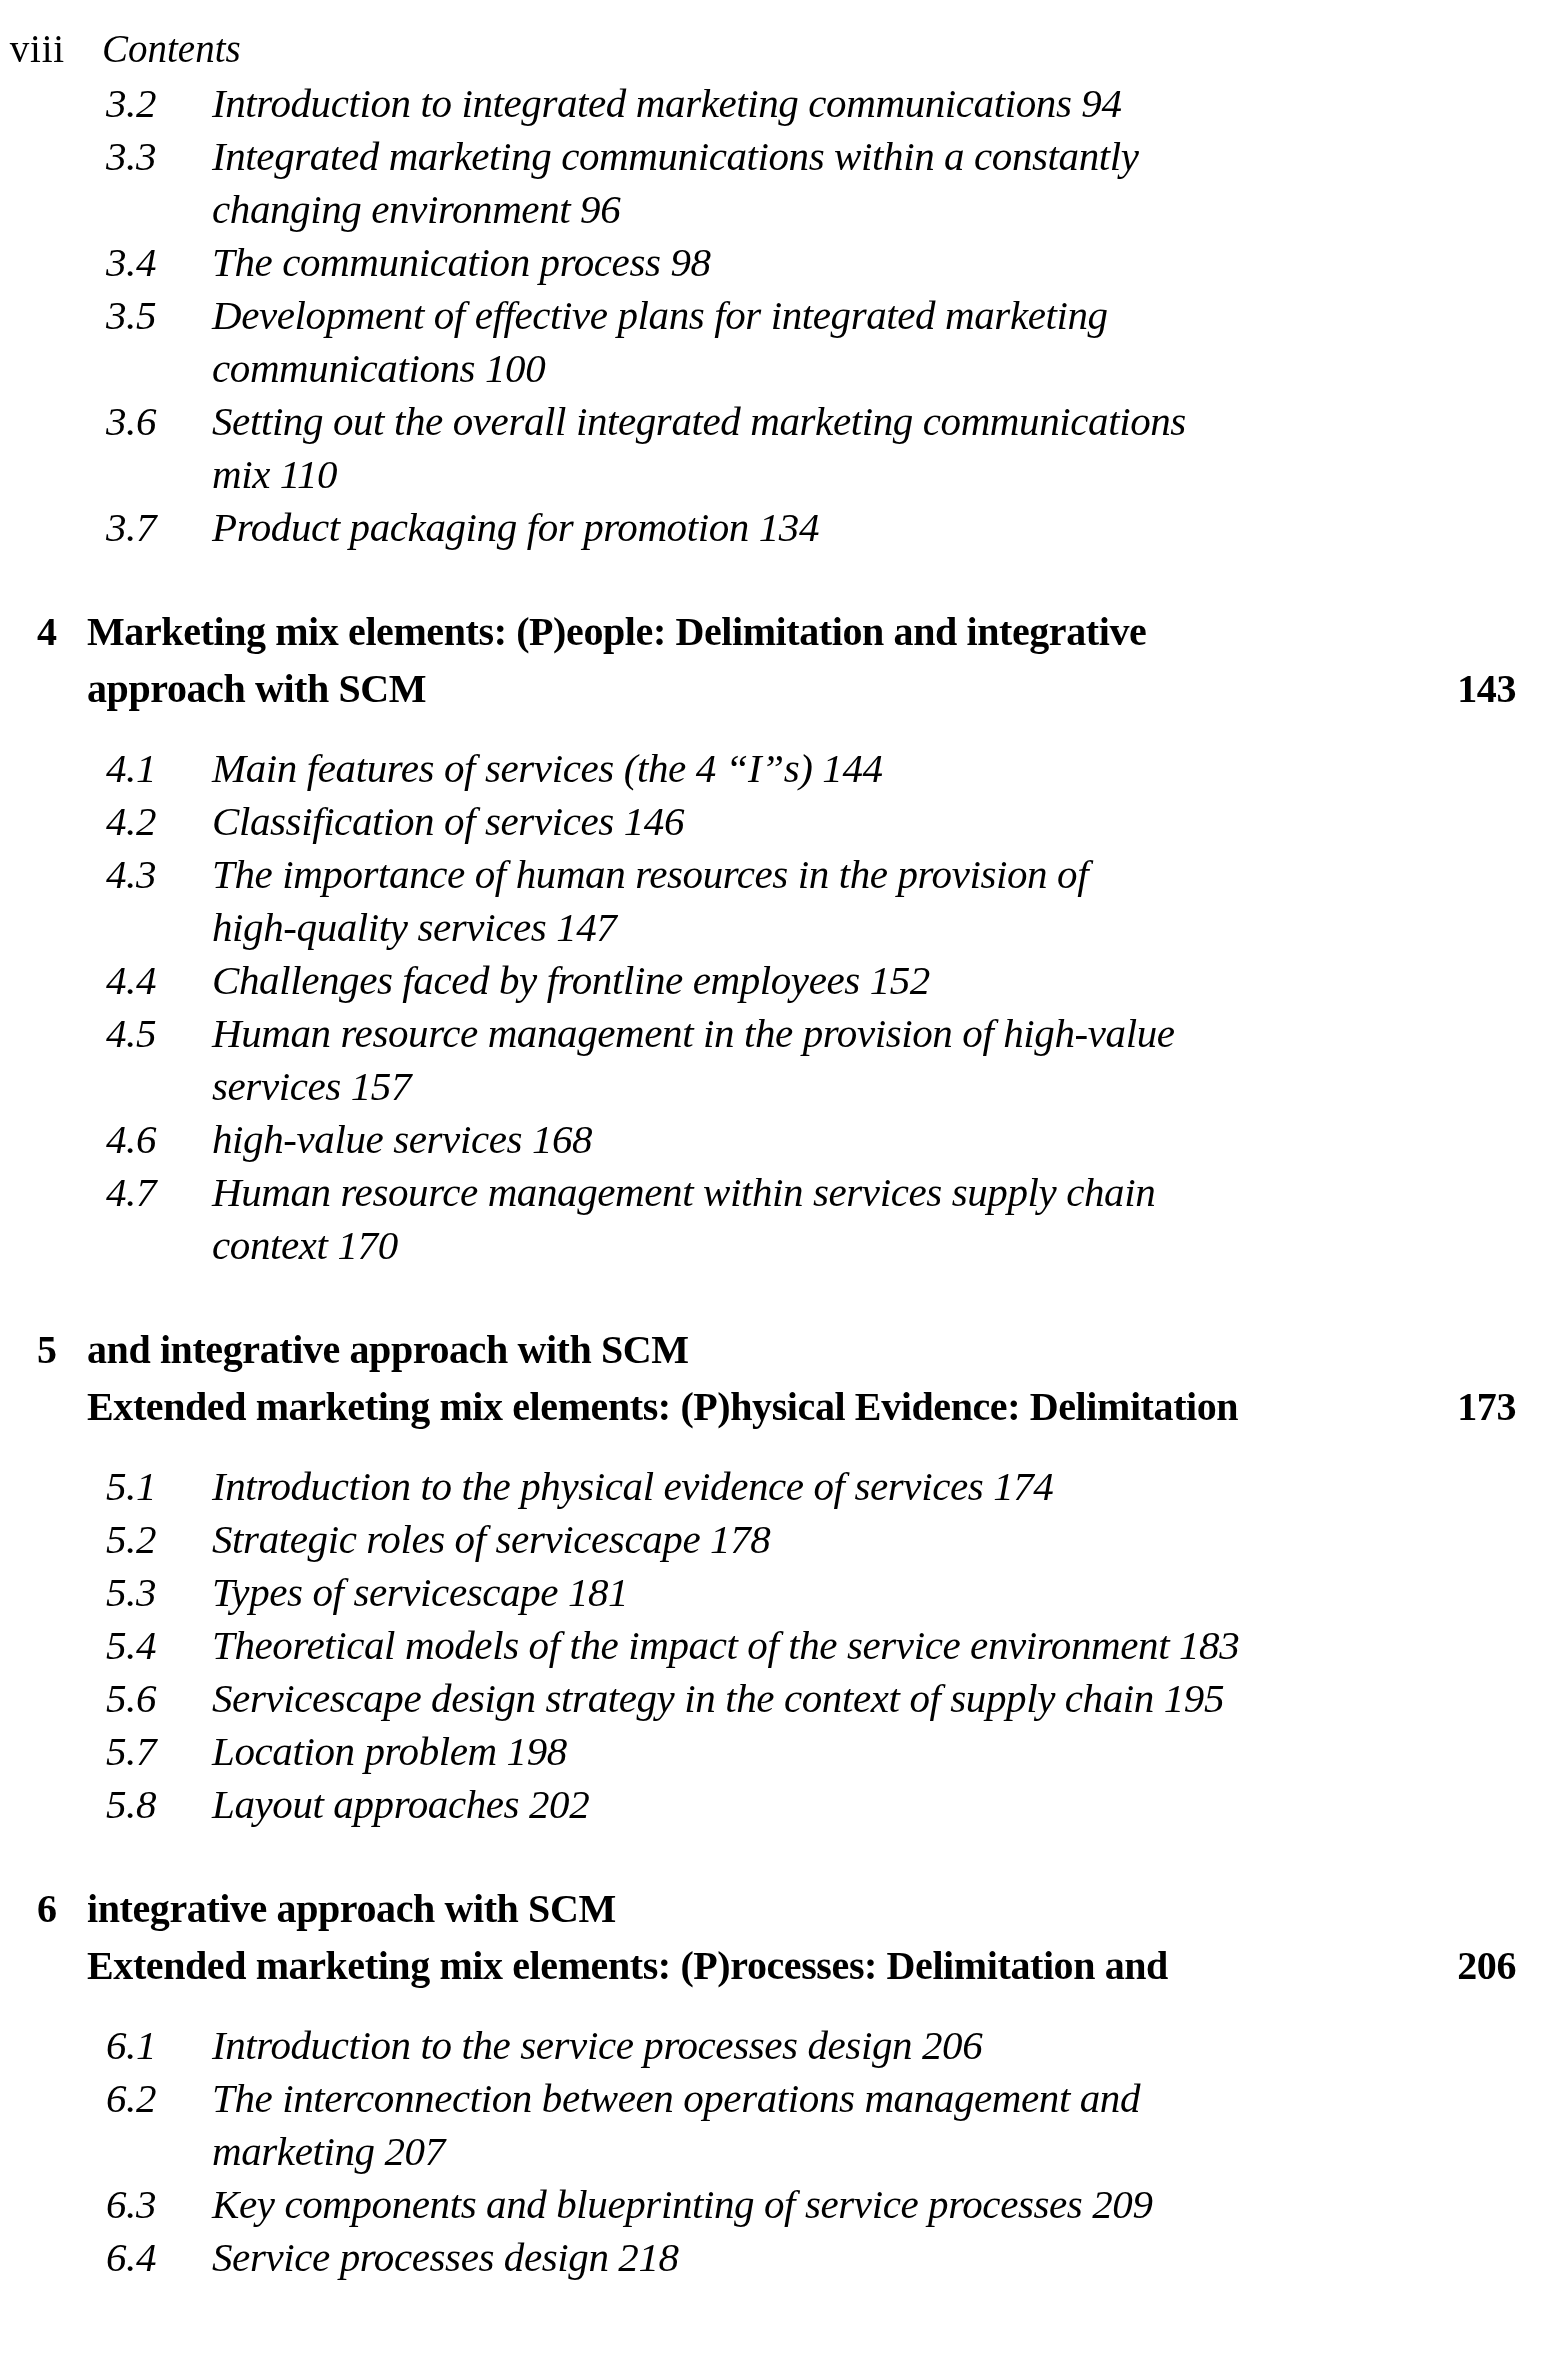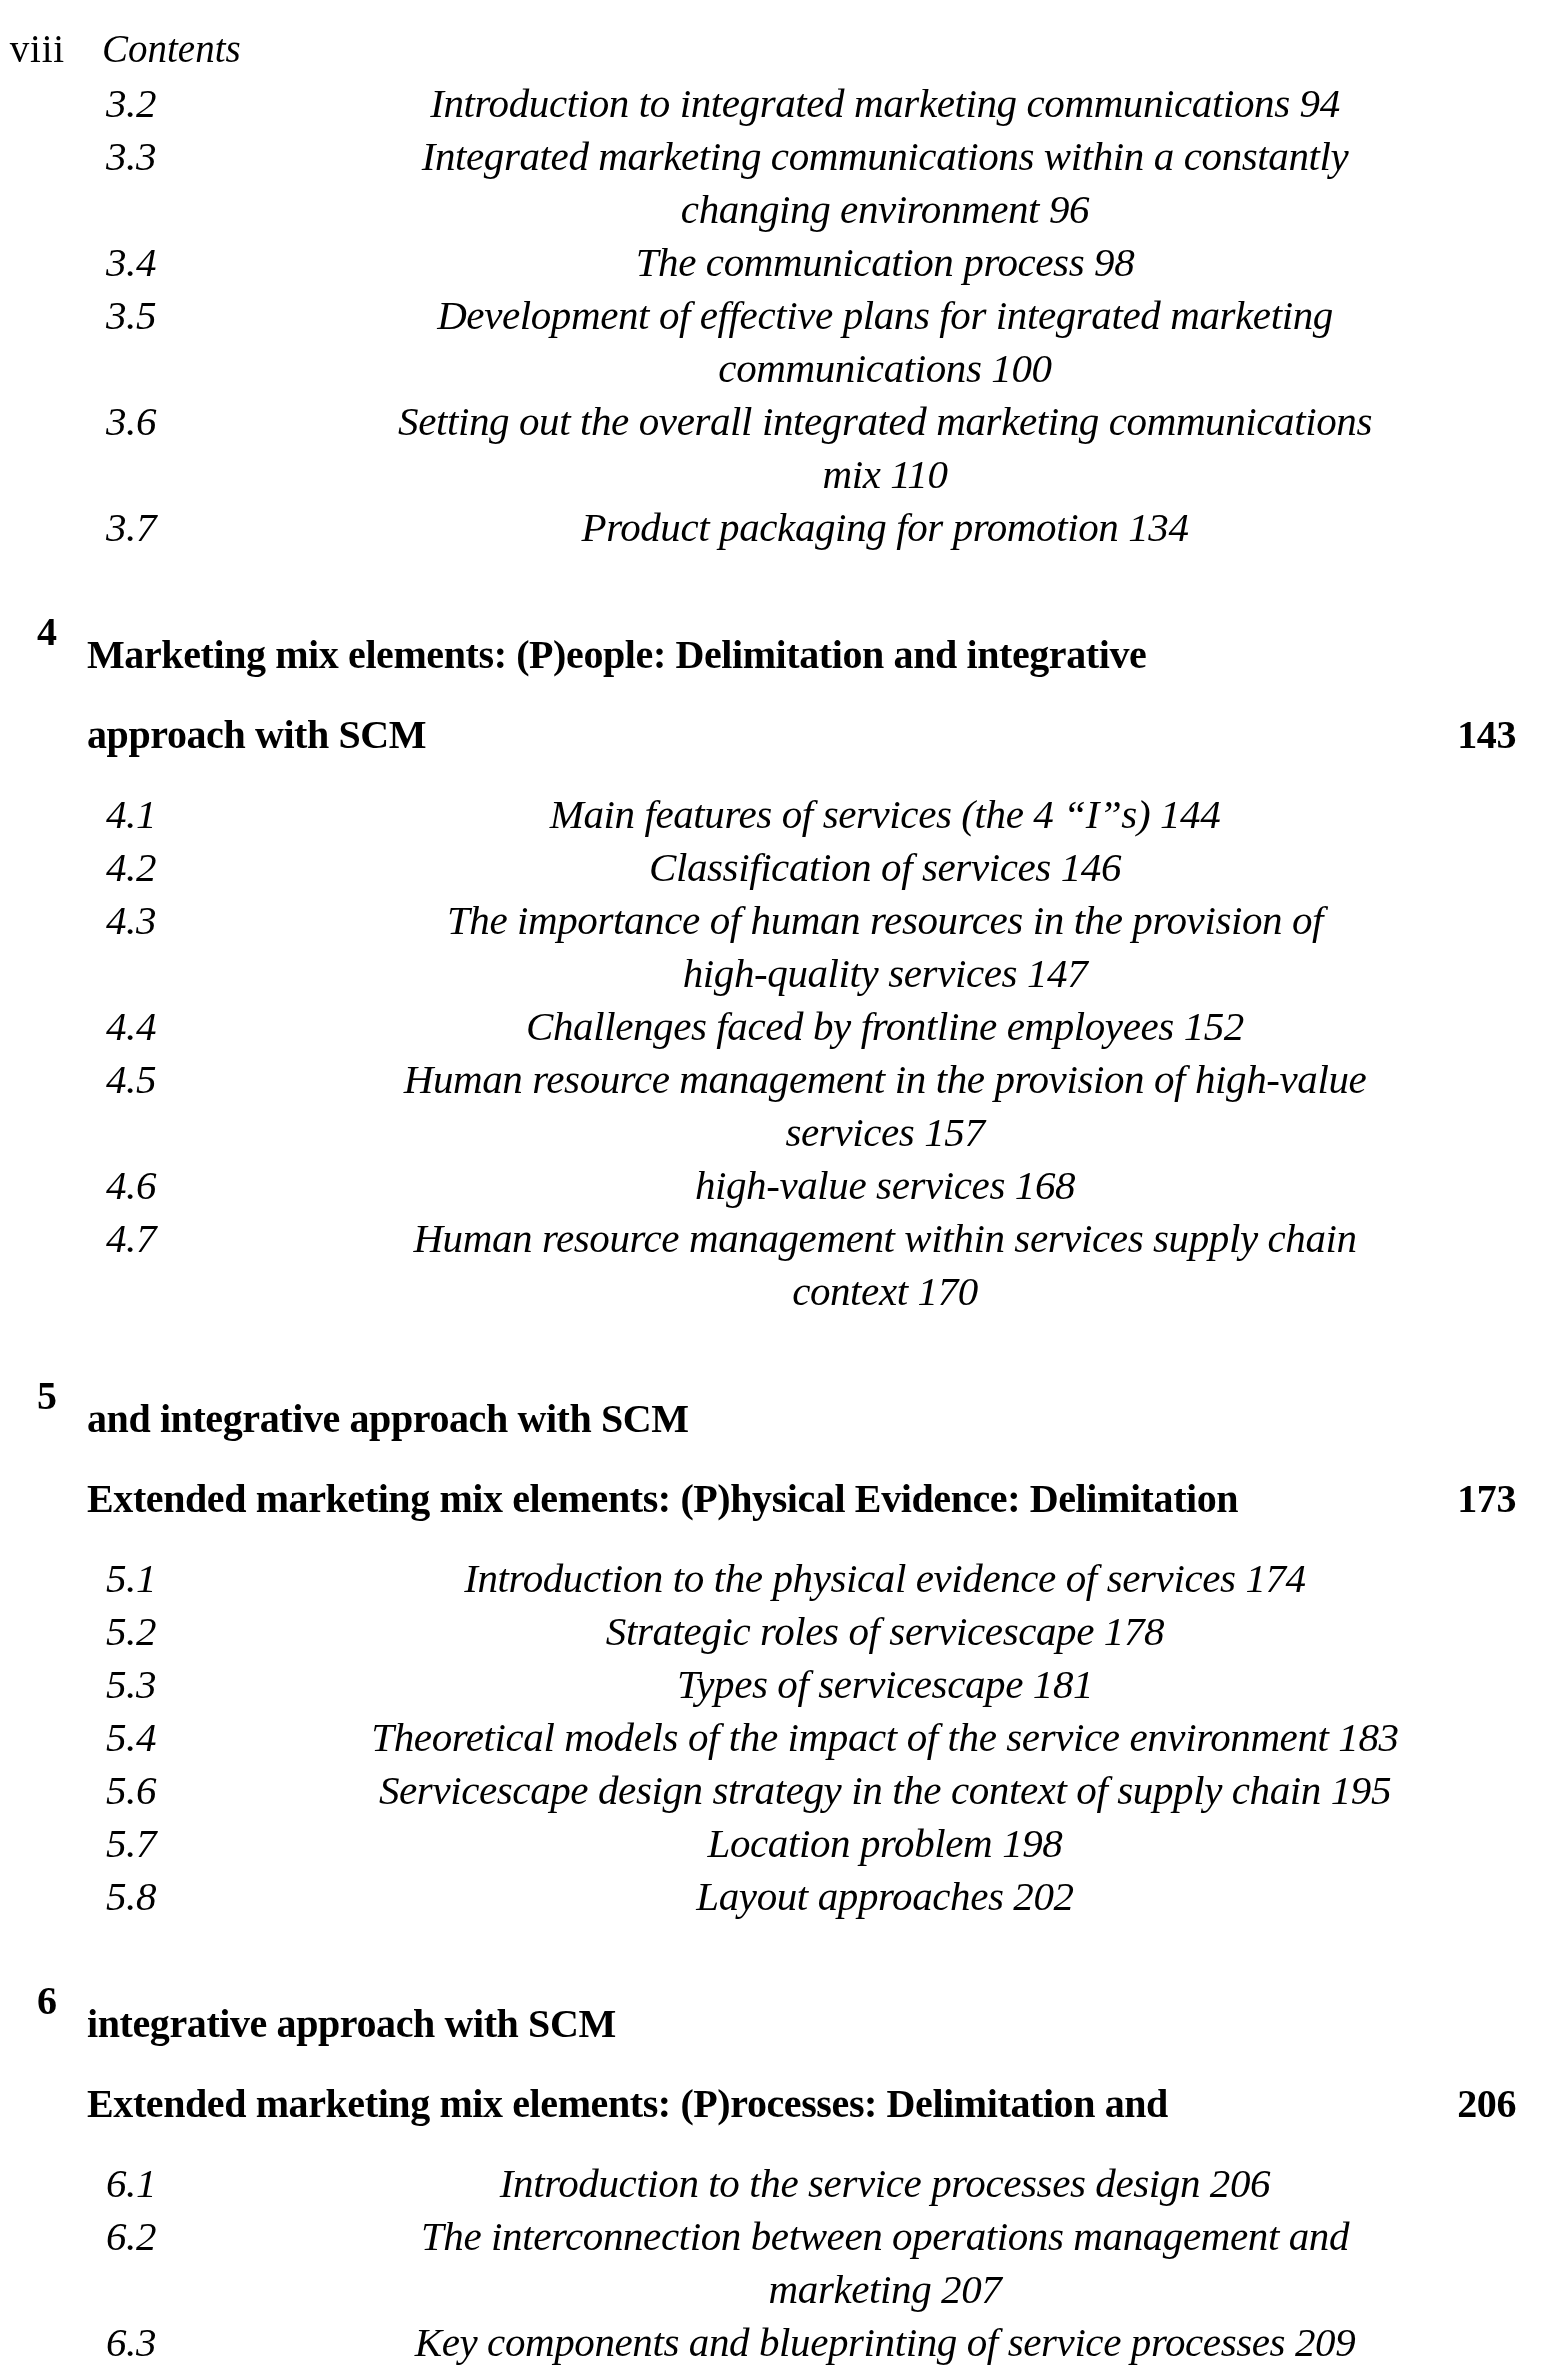--- a/index.html
+++ b/index.html
@@ -27,35 +27,35 @@
   .group.after-heading { margin-top:25px; }
 
   
   .entry {
     display:flex;
     font-style:italic;
     font-size:41px; line-height:53px;
     letter-spacing:-0.4px;
   }
   .entry .num { flex:none; width:106px; margin-left:106px; }
-  .entry .lines { flex:1; min-width:0;text-align:center; }
+  .entry .lines { flex:1; min-width:0; }
   .entry .line { display:block; white-space:nowrap; }
 
   
   .chapter {
     position:relative;
     display:flex;
     font-weight:bold;
     font-size:40px; line-height:57px;
     letter-spacing:-0.4px;
     margin-top:49px;
   }
   .chapter .ch-num { flex:none; width:50px; margin-left:37px; }
   .chapter .ch-title { flex:1; min-width:0; }
-  .chapter .ch-title .line { display:block; white-space:nowrap;margin-top:23px; }
+  .chapter .ch-title .line { display:block; white-space:nowrap; }
   .chapter .ch-page {
     position:absolute; right:42px; bottom:0;
     line-height:57px;
   }
 </style>
 </head>
 <body>
 
 <div class="page">
 

